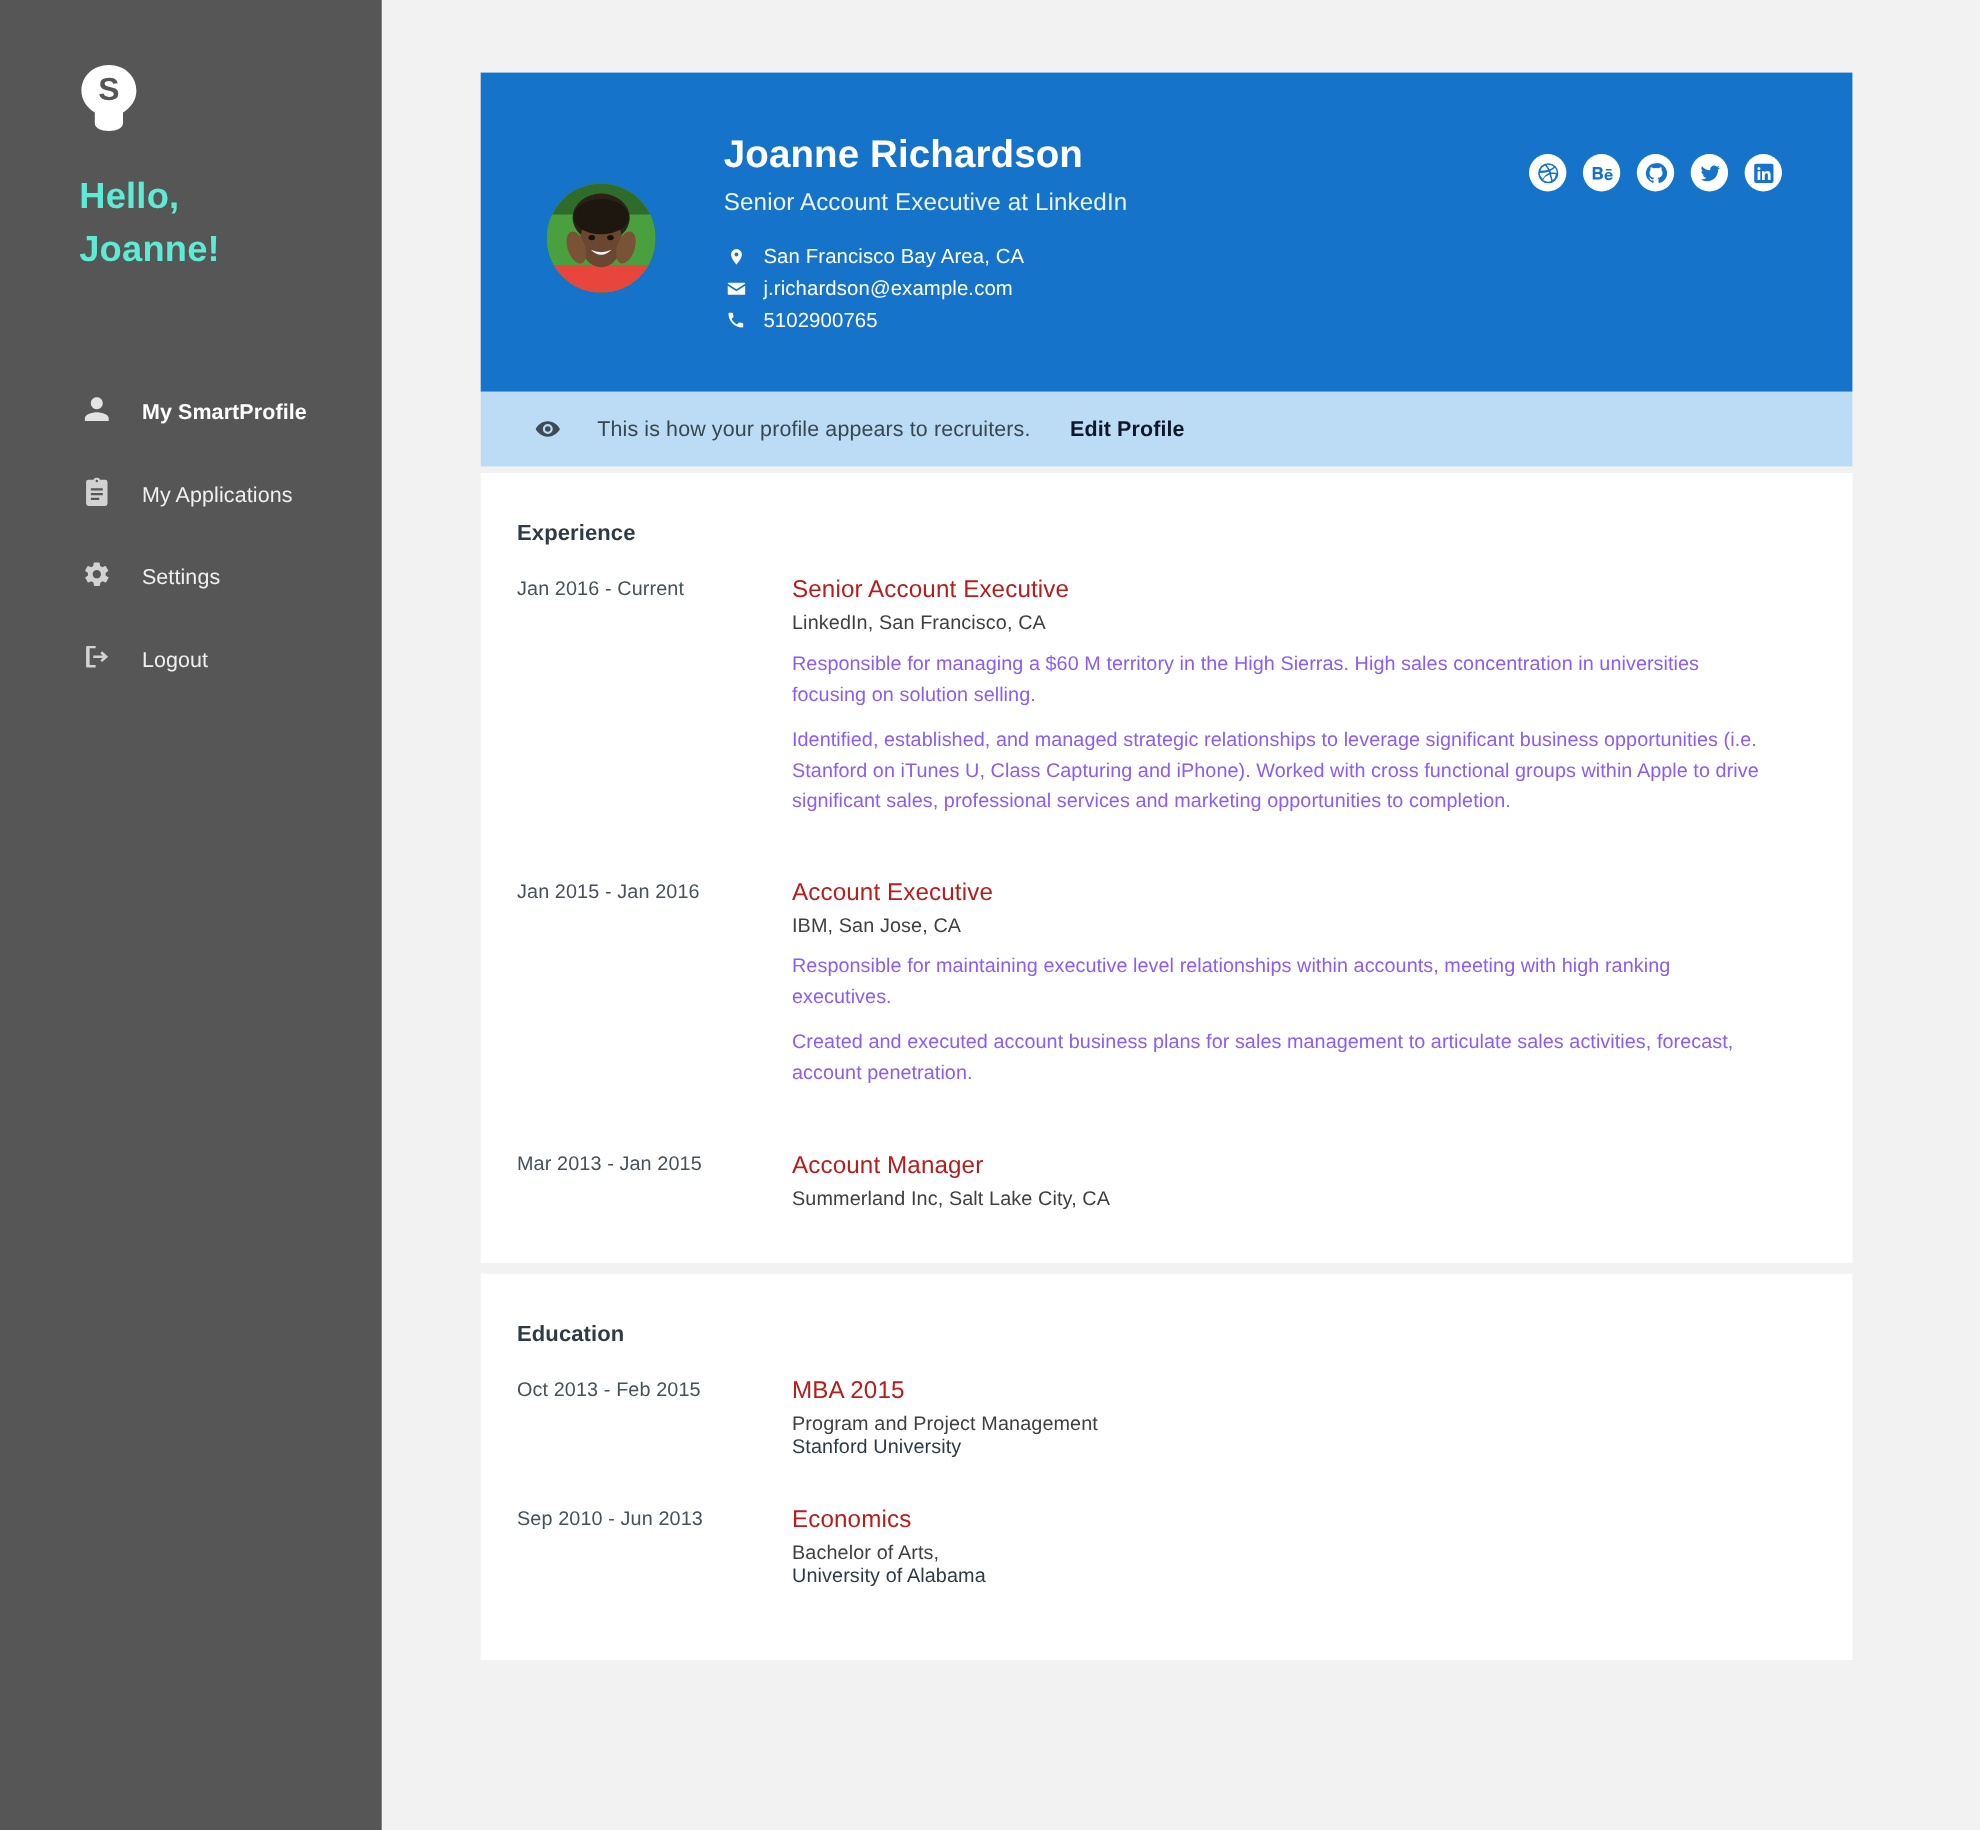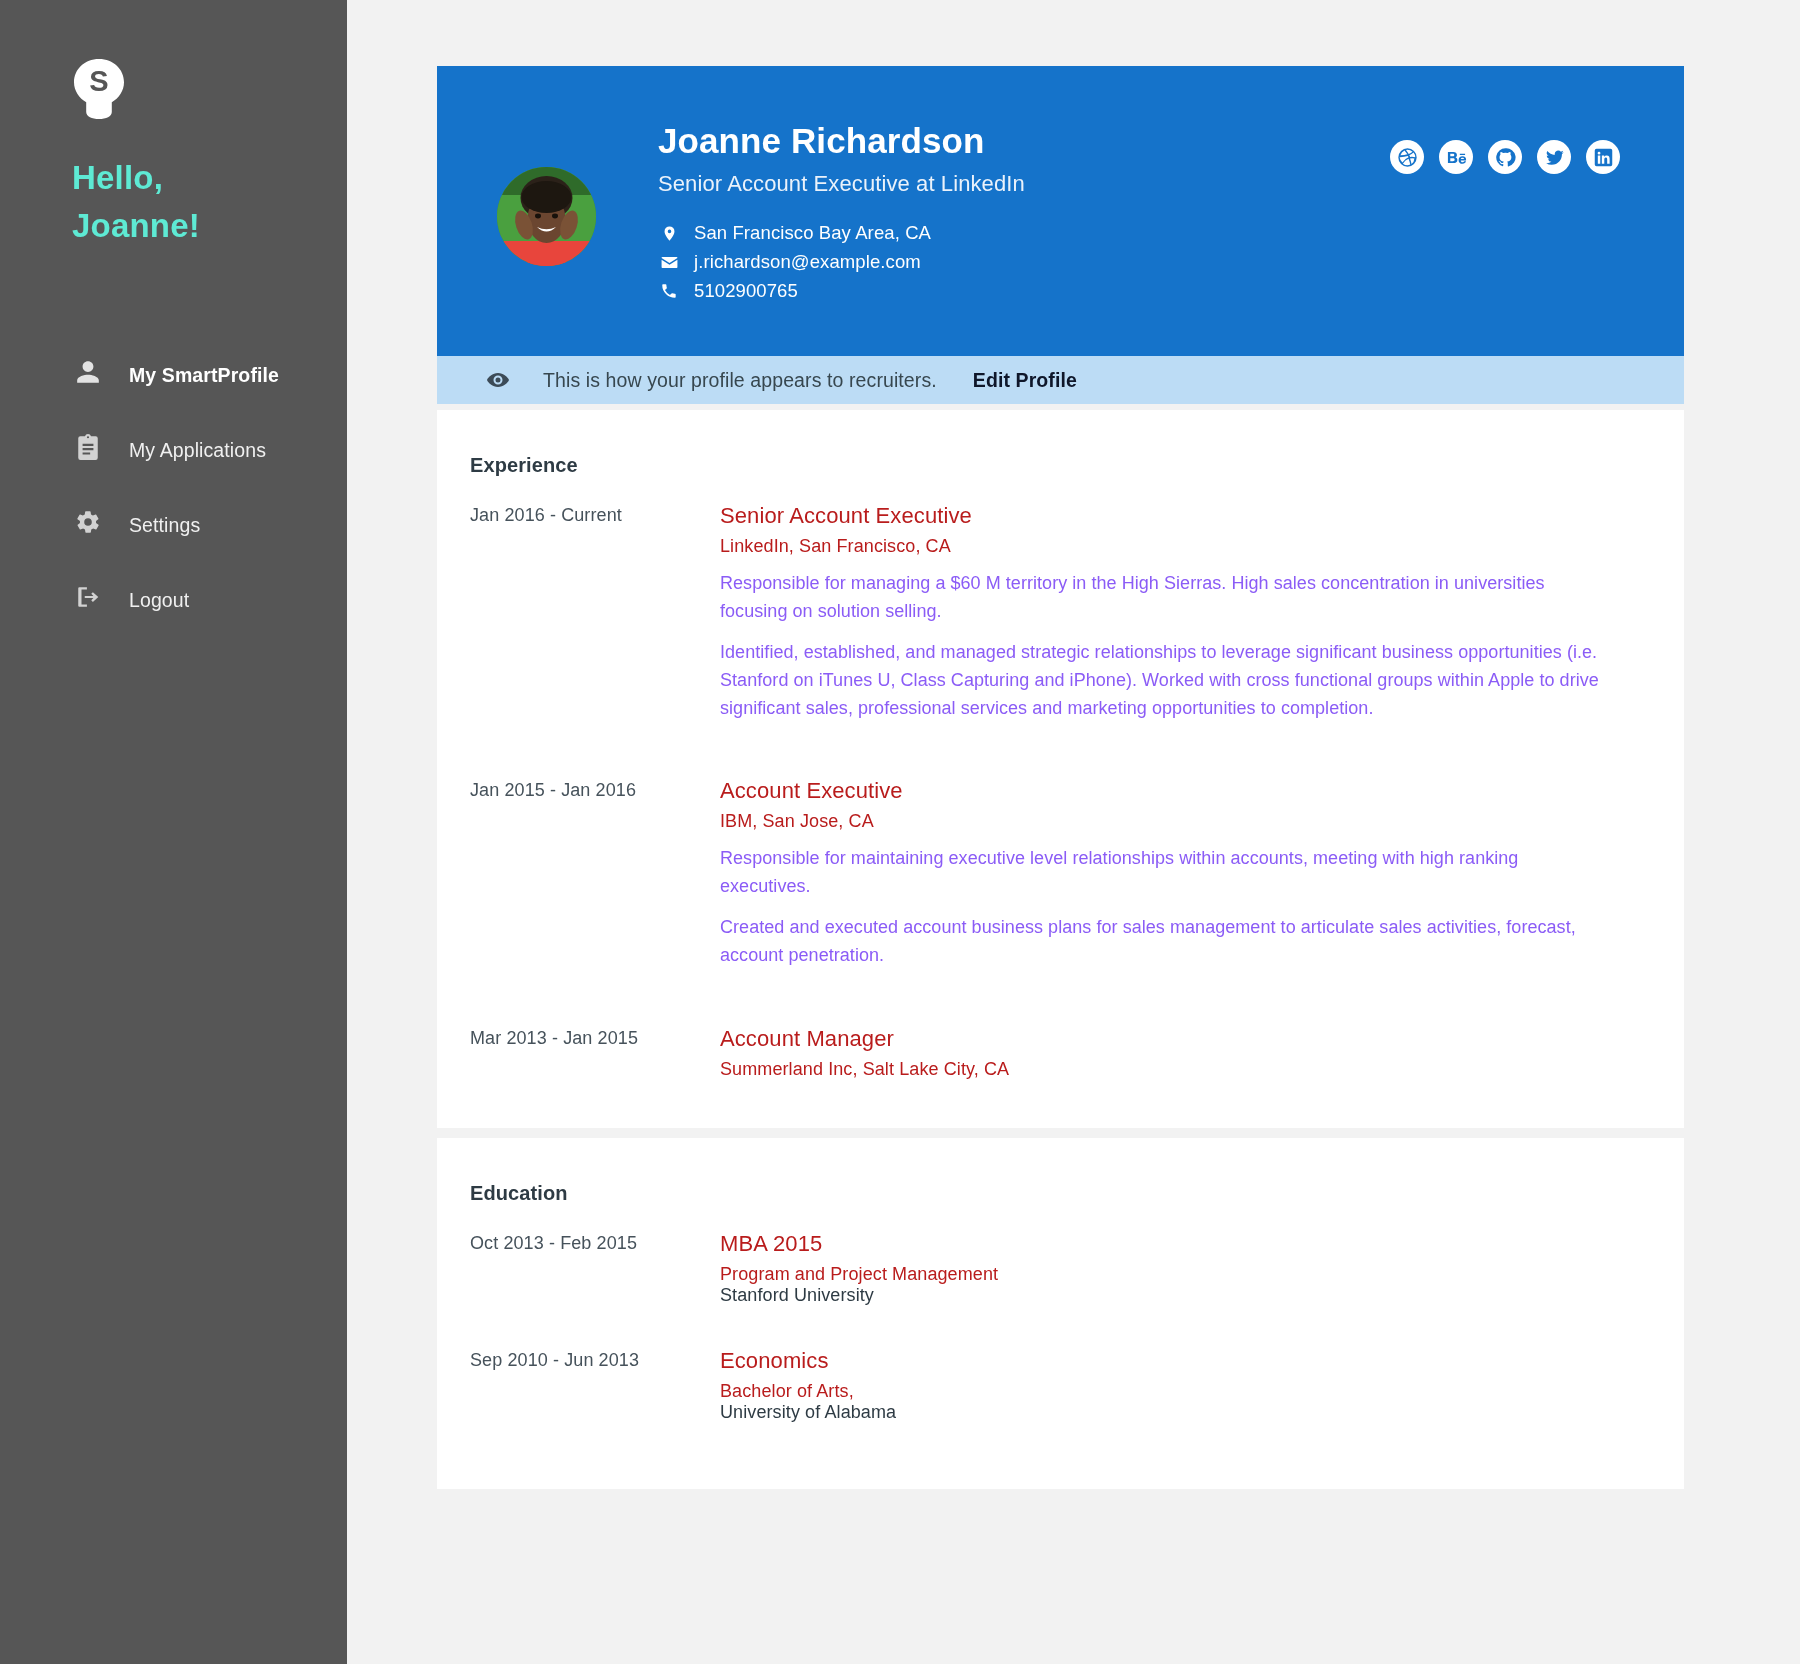--- a/index.html
+++ b/index.html
@@ -130,21 +130,21 @@
     border-radius: 50%;
     background: #ffffff;
     display: flex; align-items: center; justify-content: center;
     cursor: pointer;
   }
   .social svg { fill: #1573ca; display:block; }
 
   
   .notice {
     background: #bcdcf5;
-    height: 48px;
+    height: 68px;
     display: flex;
     align-items: center;
     padding-left: 48px;
   }
   .notice-icon { width: 26px; display:flex; align-items:center; justify-content:center; margin-right: 32px; }
   .notice-icon svg { fill: #3c4b57; display:block; }
   .notice-text { color: #37474f; font-size: 19.5px; letter-spacing: .1px; }
   .notice-link {
     color: #0f172a;
     font-size: 19.5px;
@@ -184,21 +184,21 @@
     letter-spacing: .1px;
   }
   .entry-body { flex: 1; padding-right: 30px; }
   .entry-role {
     font-size: 22px;
     color: #b91c1c;
     letter-spacing: .1px;
   }
   .entry-org {
     font-size: 18px;
-    color: #b91c1c;
+    color: #404040;
     margin-top: 7px;
     letter-spacing: .1px;
   }
   .entry-sub {
     font-size: 18px;
     color: #2e3b44;
     letter-spacing: .1px;
   }
   .entry-p {
     font-size: 18px;

